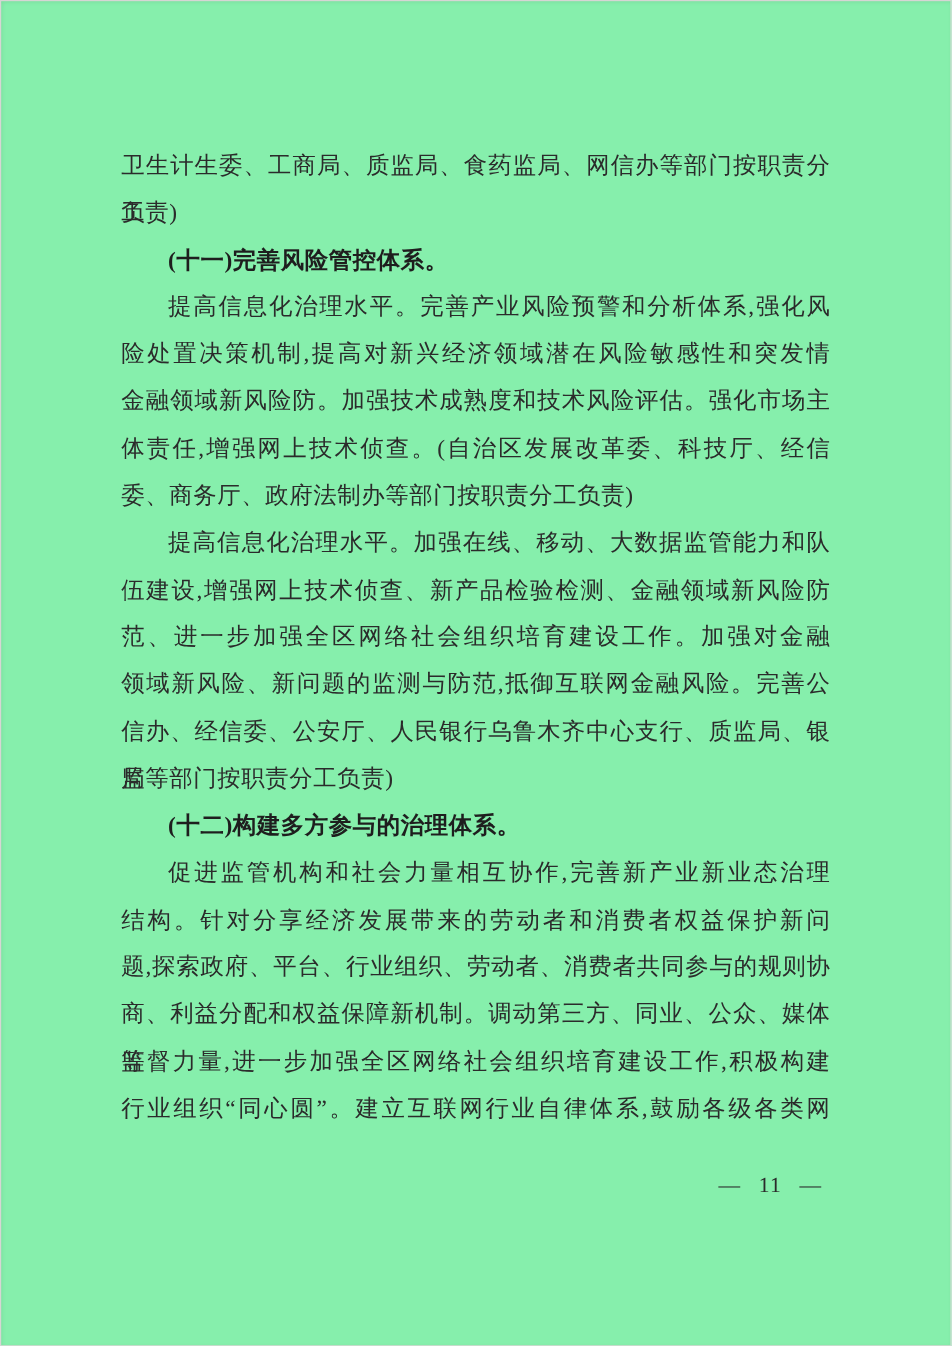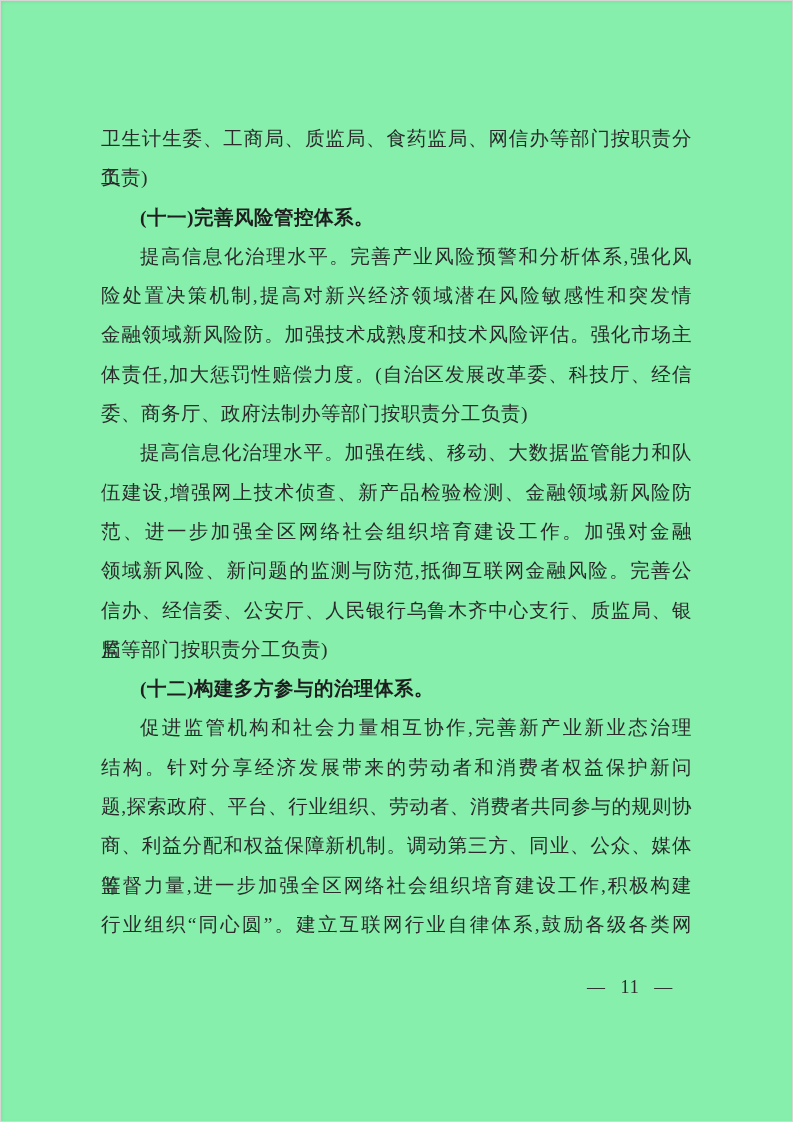--- a/index.html
+++ b/index.html
@@ -46,38 +46,38 @@
     color: #1e1e1e;
   }
   .page-number {
     position: absolute;
     left: 586px;
     top: 971px;
     width: 110px;
     font-size: 18px;
     line-height: 30px;
     color: #2b2b2b;
-    text-align: left;
+    text-align: center;
     word-spacing: 9px;
     letter-spacing: 1px;
     font-family: "Liberation Serif", serif;
   }
 </style>
 </head>
 <body>
 
 <div class="page">
   <div class="textblock">
       <div class="doc-line justify">卫生计生委、工商局、质监局、食药监局、网信办等部门按职责分工</div>
       <div class="doc-line">负责)</div>
       <div class="doc-line indent bold">(十一)完善风险管控体系。</div>
       <div class="doc-line justify indent">提高信息化治理水平。完善产业风险预警和分析体系,强化风</div>
       <div class="doc-line justify">险处置决策机制,提高对新兴经济领域潜在风险敏感性和突发情</div>
       <div class="doc-line justify">金融领域新风险防。加强技术成熟度和技术风险评估。强化市场主</div>
-      <div class="doc-line justify">体责任,加大惩罚性赔偿力度。(自治区发展改革委、科技厅、经信</div>
+      <div class="doc-line justify">体责任,增强网上技术侦查。(自治区发展改革委、科技厅、经信</div>
       <div class="doc-line">委、商务厅、政府法制办等部门按职责分工负责)</div>
       <div class="doc-line justify indent">提高信息化治理水平。加强在线、移动、大数据监管能力和队</div>
       <div class="doc-line justify">伍建设,增强网上技术侦查、新产品检验检测、金融领域新风险防</div>
       <div class="doc-line justify">范、进一步加强全区网络社会组织培育建设工作。加强对金融</div>
       <div class="doc-line justify">领域新风险、新问题的监测与防范,抵御互联网金融风险。完善公</div>
       <div class="doc-line justify">信办、经信委、公安厅、人民银行乌鲁木齐中心支行、质监局、银监</div>
       <div class="doc-line">局等部门按职责分工负责)</div>
       <div class="doc-line indent bold">(十二)构建多方参与的治理体系。</div>
       <div class="doc-line justify indent">促进监管机构和社会力量相互协作,完善新产业新业态治理</div>
       <div class="doc-line justify">结构。针对分享经济发展带来的劳动者和消费者权益保护新问</div>

